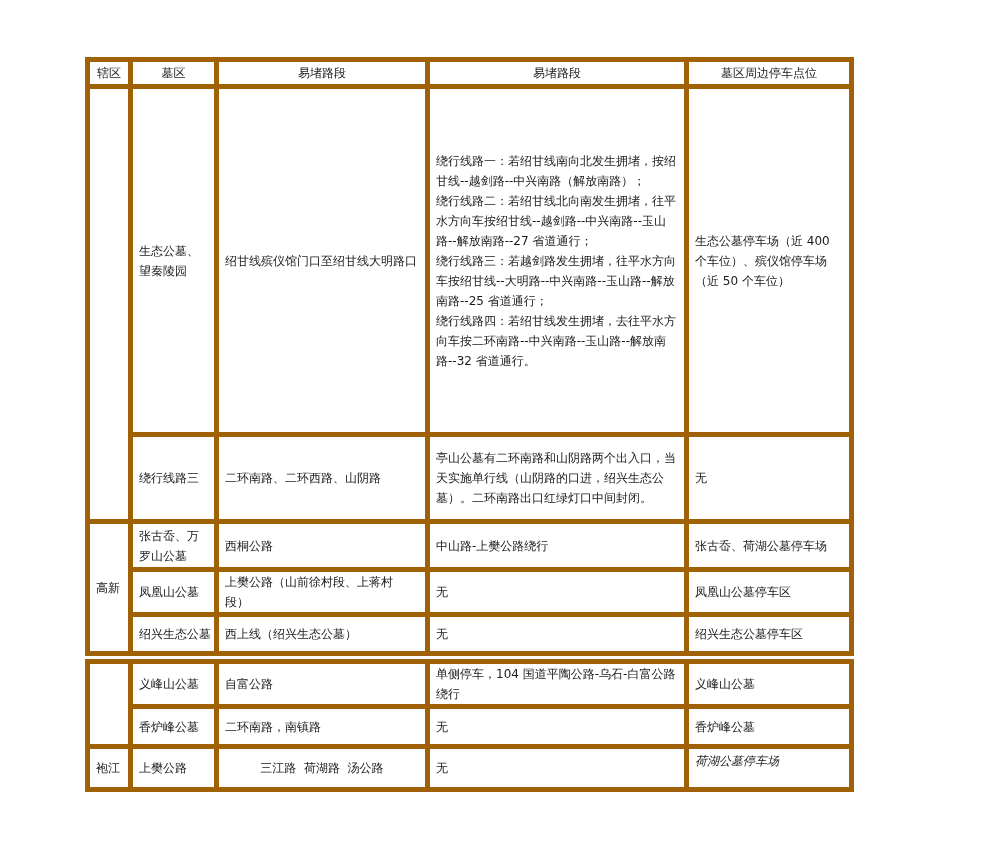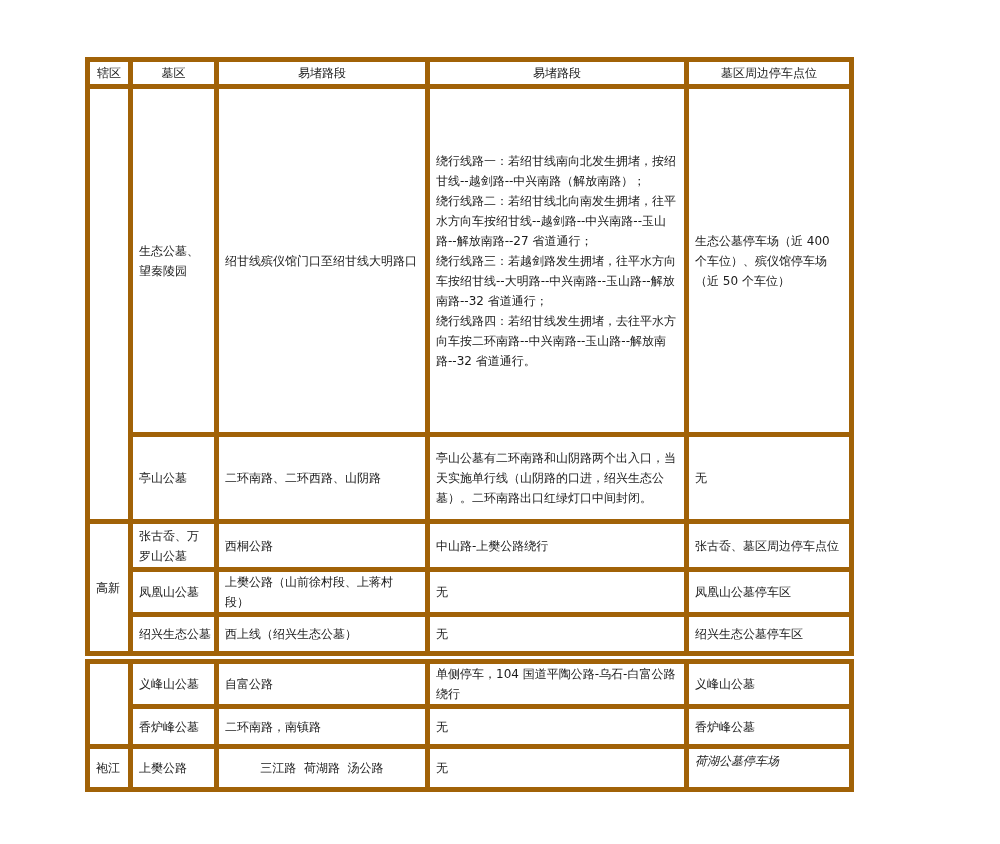--- a/index.html
+++ b/index.html
@@ -38,37 +38,37 @@
     <th>易堵路段</th>
     <th>墓区周边停车点位</th>
   </tr>
   <tr style="height:348px;">
     <td rowspan="2"></td>
     <td>生态公墓、望秦陵园</td>
     <td>绍甘线殡仪馆门口至绍甘线大明路口</td>
     <td>
       <span class="mline">绕行线路一：若绍甘线南向北发生拥堵，按绍甘线--越剑路--中兴南路（解放南路）；</span>
       <span class="mline">绕行线路二：若绍甘线北向南发生拥堵，往平水方向车按绍甘线--越剑路--中兴南路--玉山路--解放南路--27 省道通行；</span>
-      <span class="mline">绕行线路三：若越剑路发生拥堵，往平水方向车按绍甘线--大明路--中兴南路--玉山路--解放南路--32 省道通行；</span>
+      <span class="mline">绕行线路三：若越剑路发生拥堵，往平水方向车按绍甘线--大明路--中兴南路--玉山路--解放南路--25 省道通行；</span>
       <span class="mline">绕行线路四：若绍甘线发生拥堵，去往平水方向车按二环南路--中兴南路--玉山路--解放南路--32 省道通行。</span>
     </td>
     <td>生态公墓停车场（近 400 个车位）、殡仪馆停车场（近 50 个车位）</td>
   </tr>
   <tr style="height:87px;">
-    <td>亭山公墓</td>
+    <td>绕行线路三</td>
     <td>二环南路、二环西路、山阴路</td>
     <td>亭山公墓有二环南路和山阴路两个出入口，当天实施单行线（山阴路的口进，绍兴生态公墓）。二环南路出口红绿灯口中间封闭。</td>
     <td>无</td>
   </tr>
   <tr style="height:48px;">
     <td rowspan="3">高新</td>
     <td>张古岙、万罗山公墓</td>
     <td>西桐公路</td>
     <td>中山路-上樊公路绕行</td>
-    <td>张古岙、墓区周边停车点位</td>
+    <td>张古岙、荷湖公墓停车场</td>
   </tr>
   <tr style="height:43px;">
     <td>凤凰山公墓</td>
     <td style="padding-right:16px;">上樊公路（山前徐村段、上蒋村段）</td>
     <td>无</td>
     <td>凤凰山公墓停车区</td>
   </tr>
   <tr style="height:39px;">
     <td style="padding-right:0;">绍兴生态公墓</td>
     <td>西上线（绍兴生态公墓）</td>

